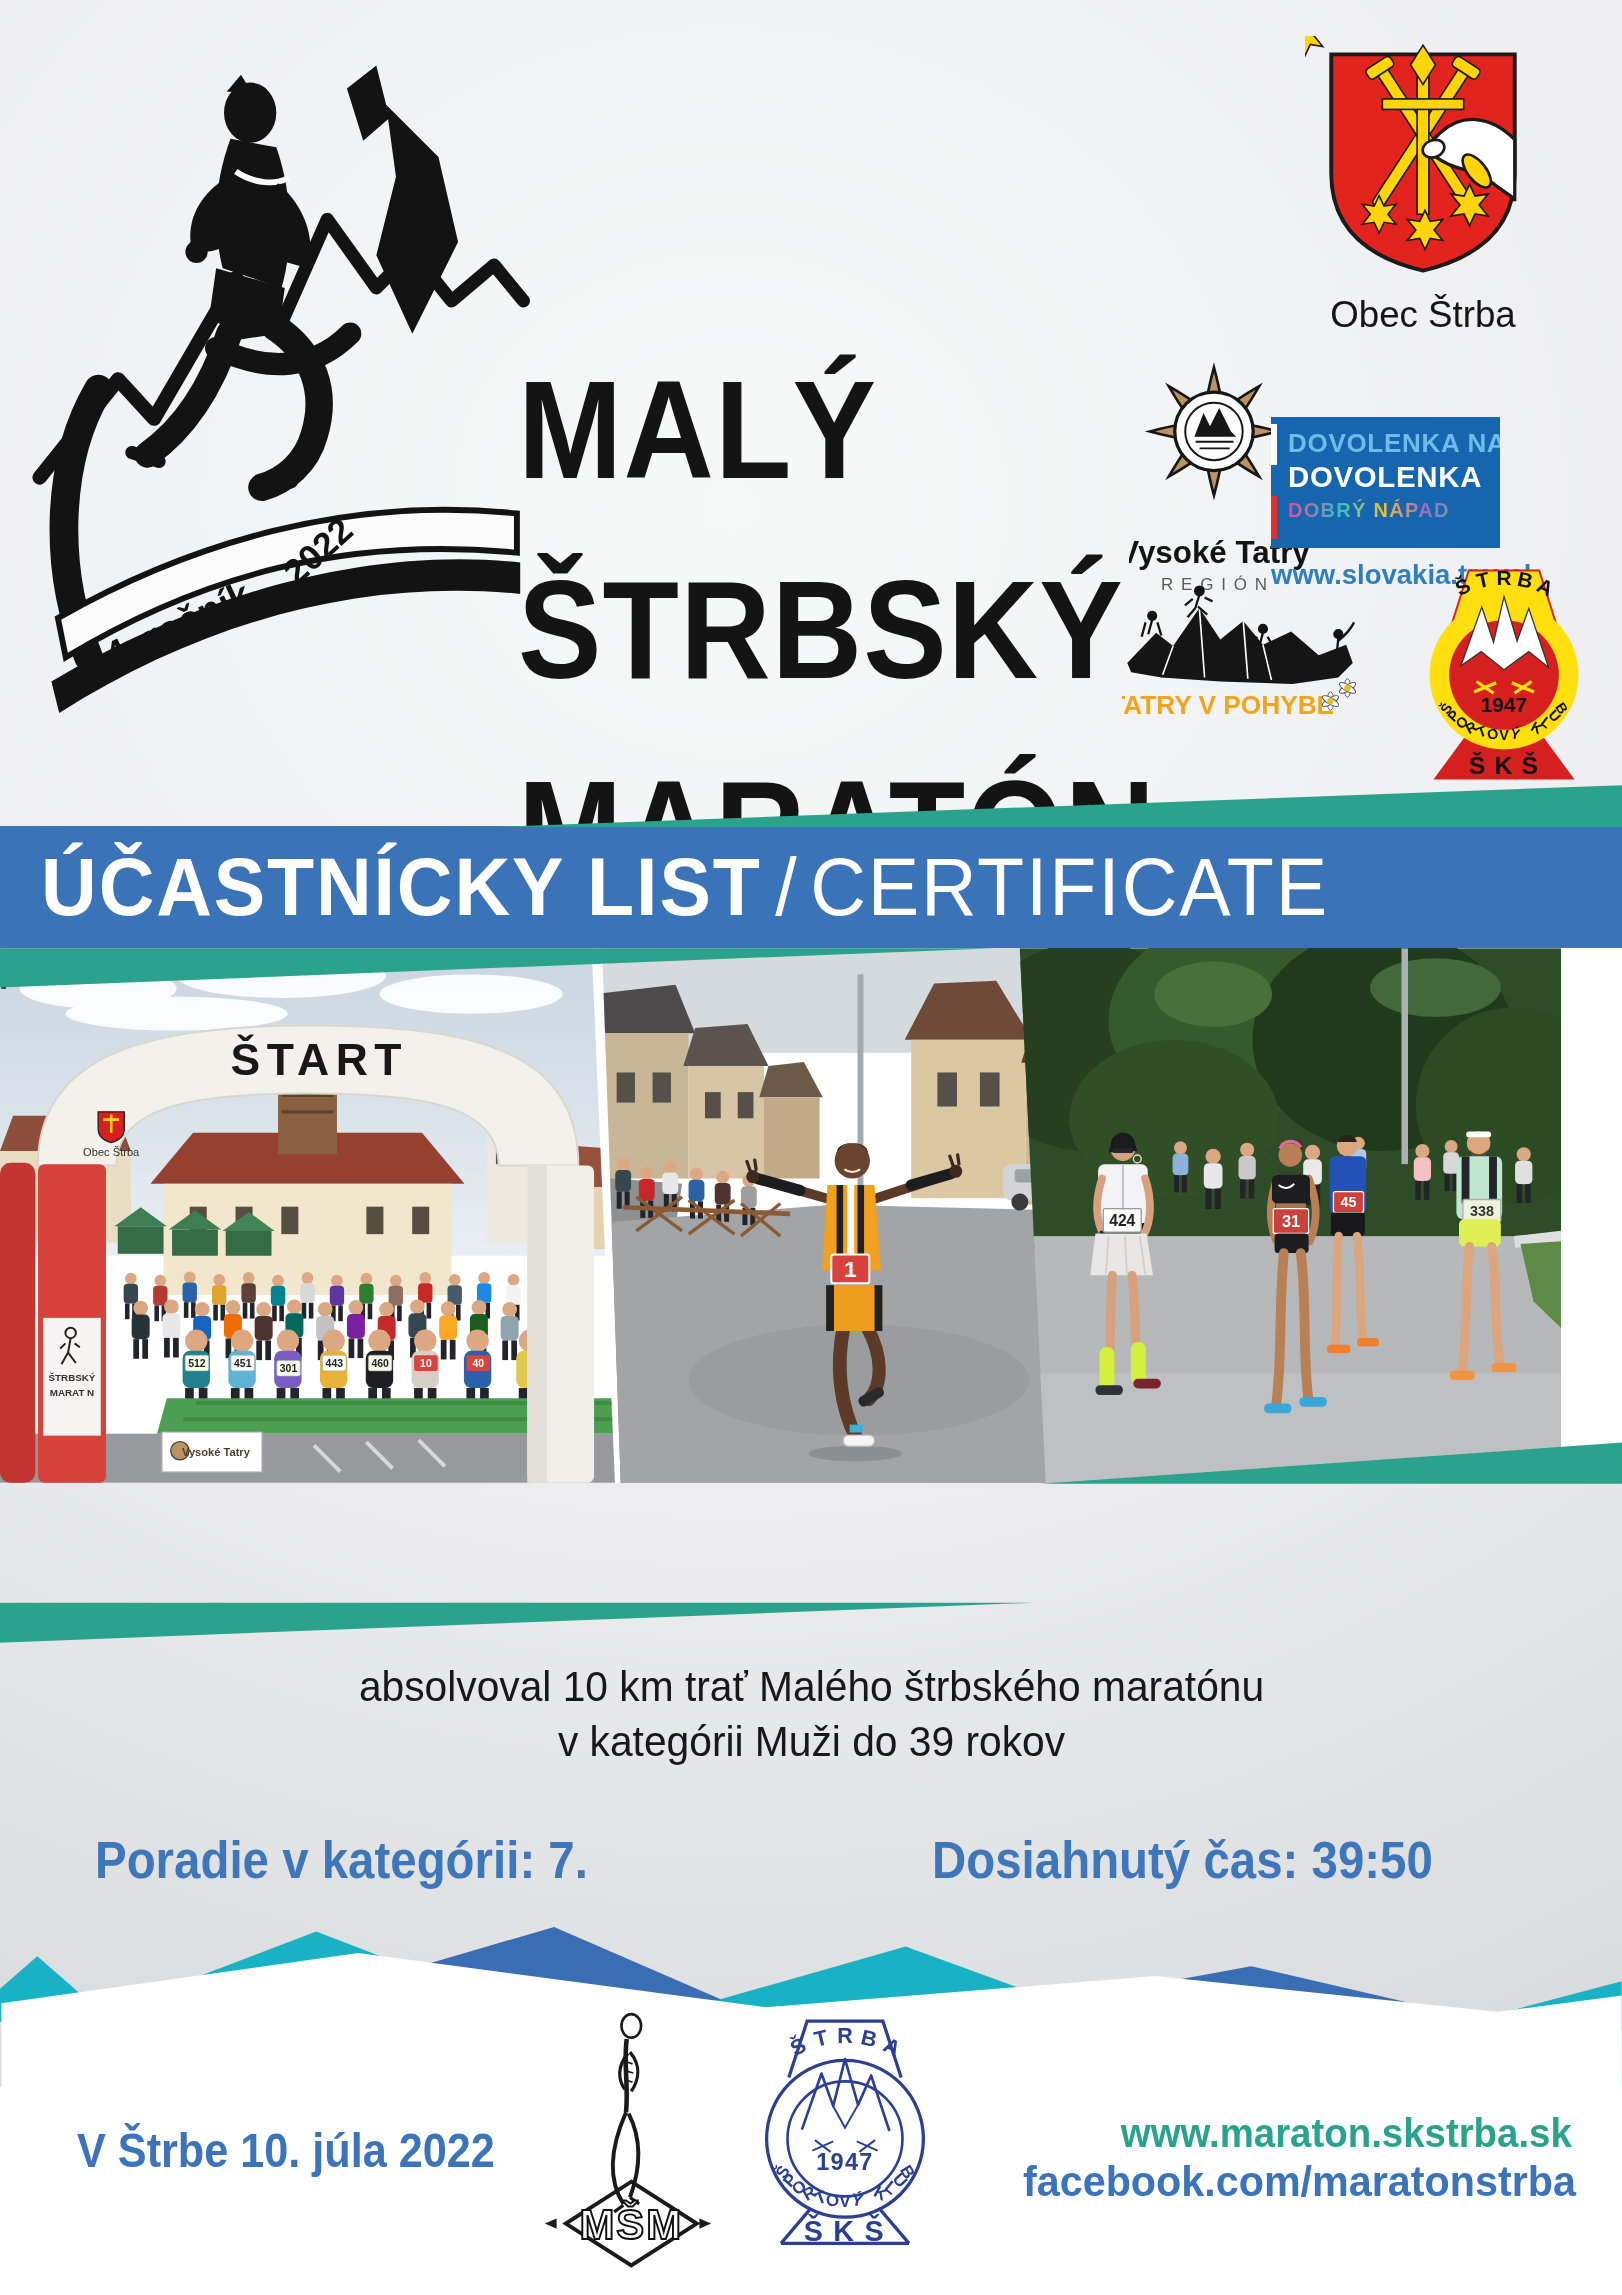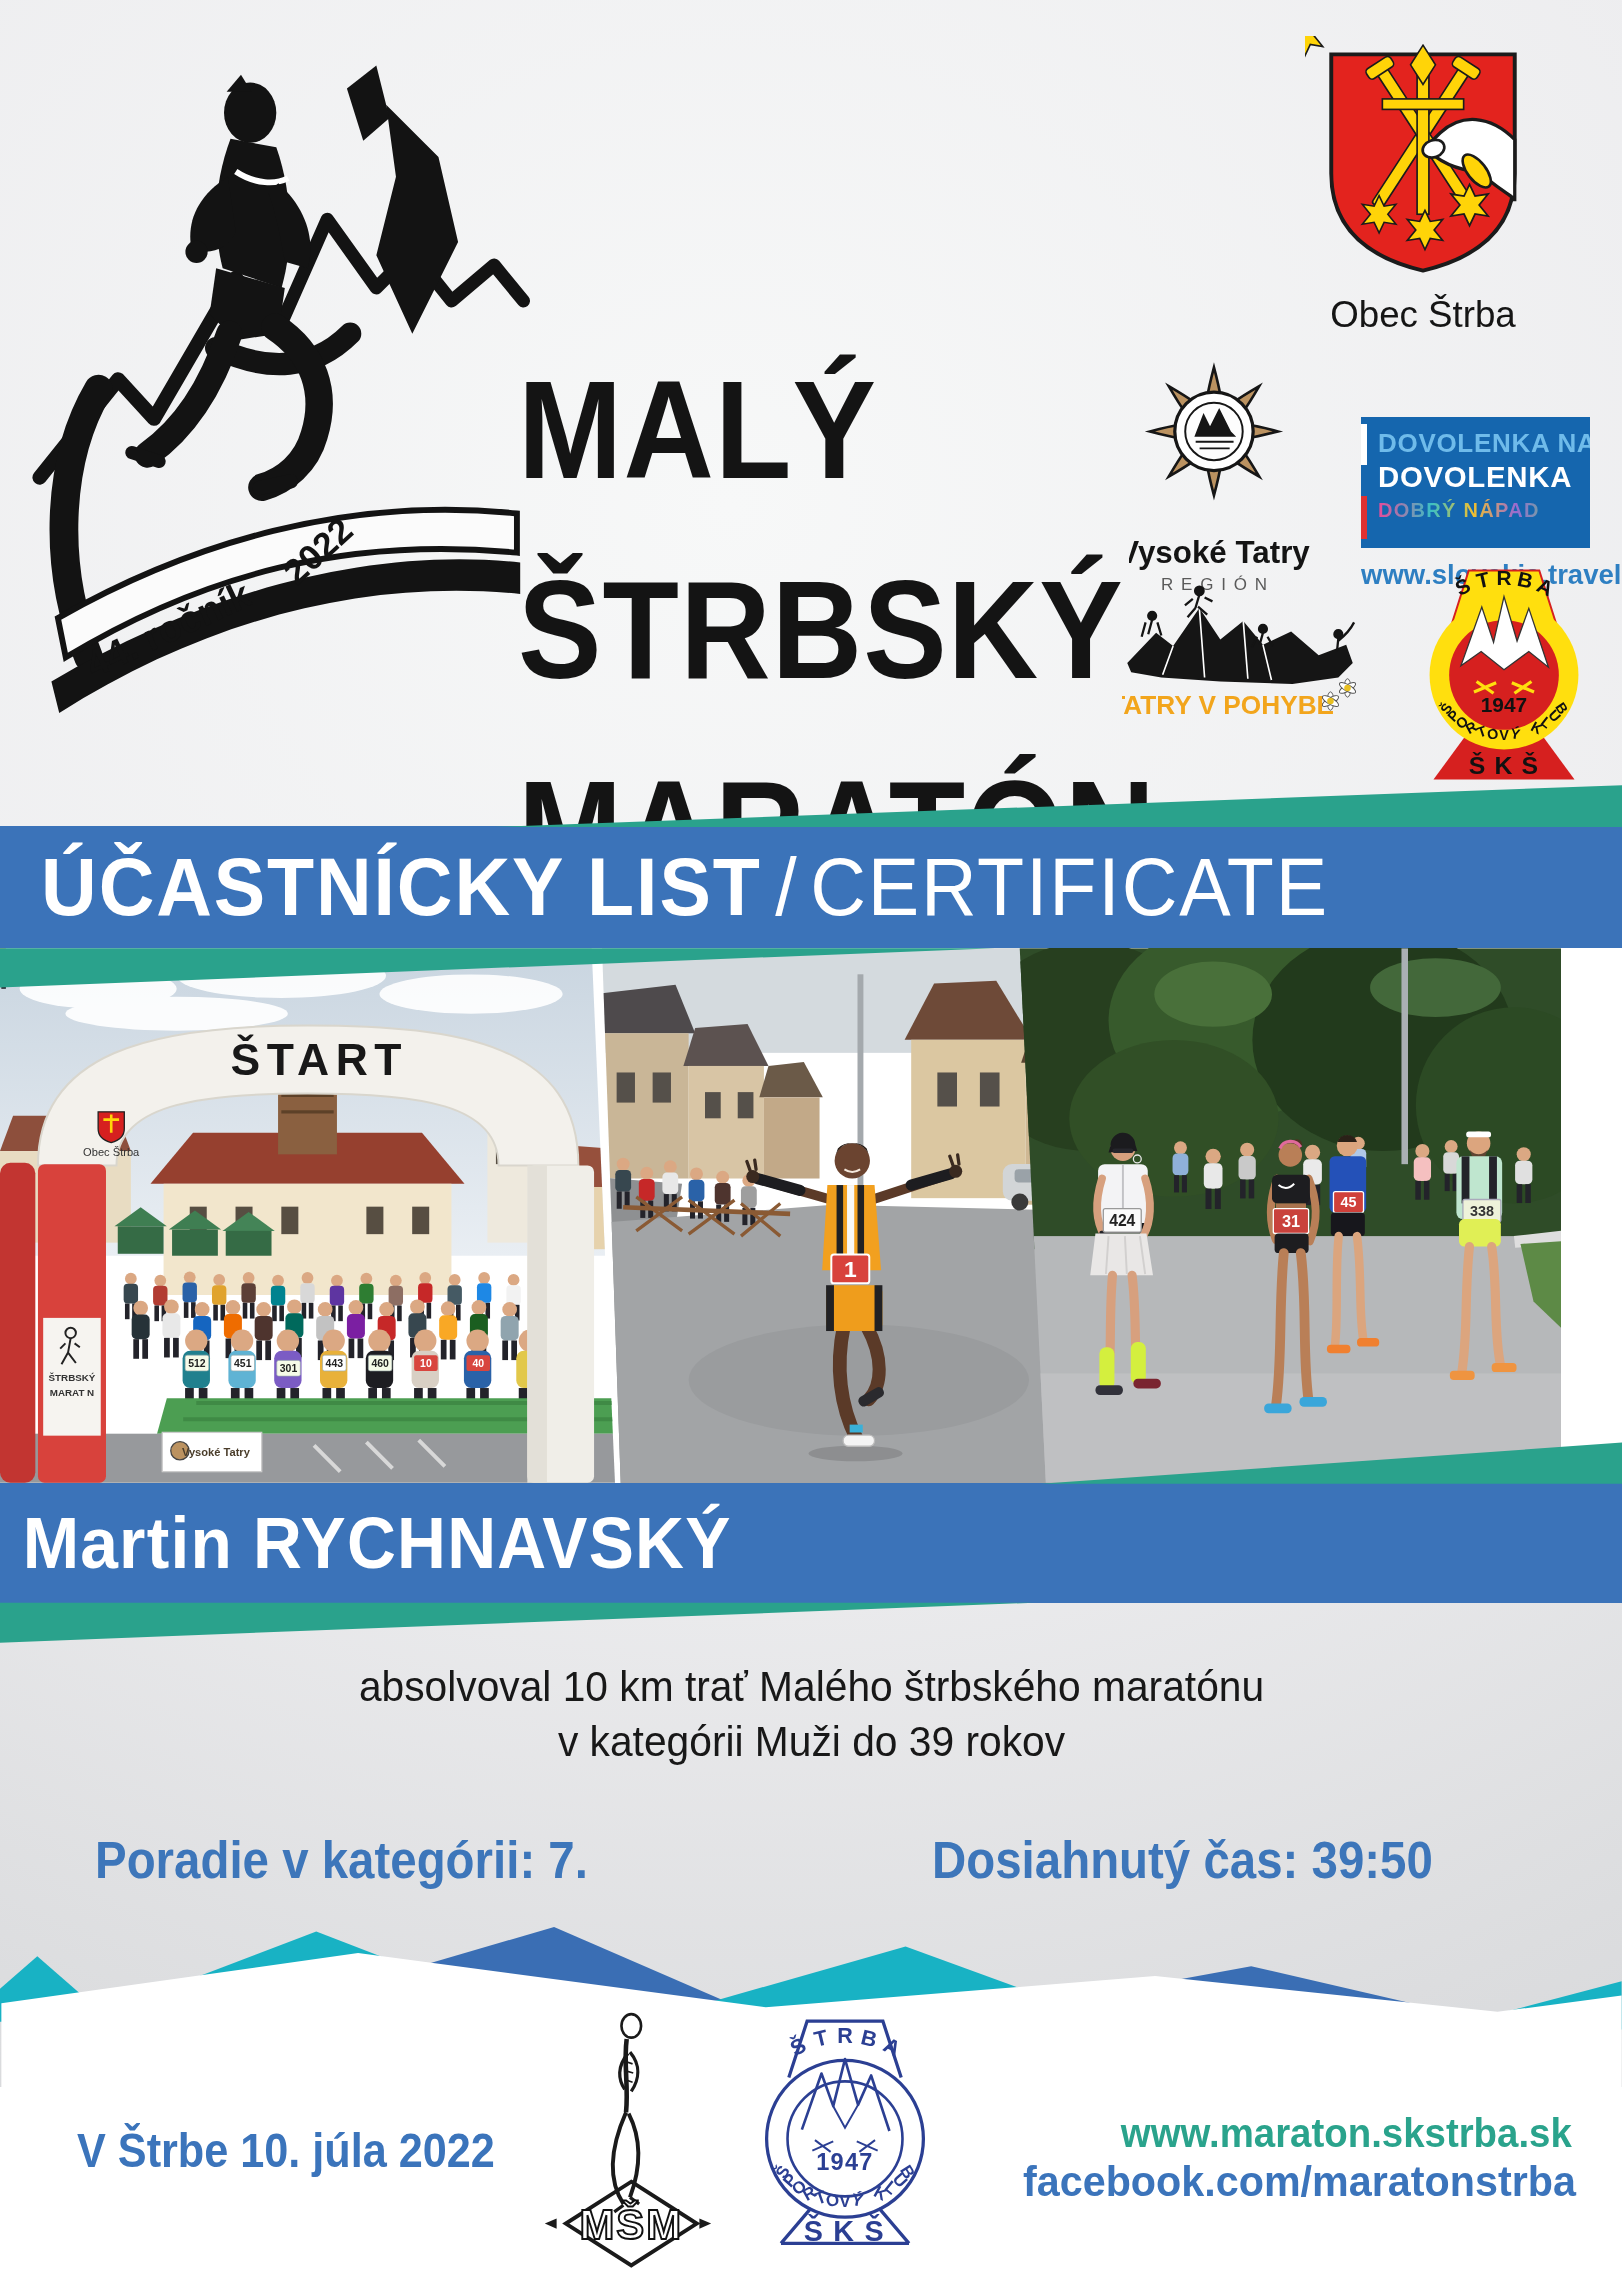--- a/index.html
+++ b/index.html
@@ -10,21 +10,21 @@
   .abs { position:absolute; }
   svg text { font-family:"Liberation Sans","DejaVu Sans",sans-serif; }
 
   
   .main-logo { left:19.6px; top:26px; z-index:1; }
   .race-title { left:518px; top:330px; z-index:1; color:#141414; font-weight:800;
                 font-size:139px; line-height:200px; letter-spacing:1.3px;
                 transform:scaleX(.90); transform-origin:left top; white-space:nowrap; }
   .obec-logo { left:1305px; top:36px; z-index:1; }
   .vt-logo   { left:1129px; top:353px; z-index:1; }
-  .dov       { left:1361px; top:417px; z-index:1; width:229px; }
+  .dov       { left:1271px; top:417px; z-index:1; width:229px; }
   .dov-box   { position:relative; width:229px; height:131px; background:#1566ae; overflow:hidden; }
   .dov-l1 { color:#6fbbea; font-size:26px; font-weight:700; margin:10.5px 0 0 17px; letter-spacing:0.7px; white-space:nowrap; }
   .dov-l2 { color:#ffffff; font-size:29.4px; font-weight:700; margin:1.3px 0 0 17px; letter-spacing:0.7px; }
   .dov-l3 { font-size:20px; font-weight:800; margin:5.2px 0 0 17px; letter-spacing:1.3px; white-space:nowrap;
             background:linear-gradient(90deg,#e84a9a 0%,#3bbfc4 25%,#f0c030 45%,#9a6ad0 65%,#58c08a 85%,#e84a9a 100%);
             -webkit-background-clip:text; background-clip:text; color:transparent; }
   .dov-bar-white { position:absolute; left:0; top:6.5px;  width:5.9px; height:41px;  background:#ffffff; }
   .dov-bar-red   { position:absolute; left:0; top:79px; width:5.9px; height:43px;  background:#e03030; }
   .dov-url { width:229px; text-align:center; margin-top:10.5px; color:#2e7fc2; font-size:27.5px; font-weight:700; }
   .tvp-logo { left:1122px; top:579px; z-index:1; }
@@ -572,23 +572,20 @@
           <rect x="120" y="668" width="42" height="15" rx="7" fill="#31313a"></rect>
           <rect x="178" y="658" width="42" height="15" rx="7" fill="#7a2430"></rect>
         </g>
       </svg>
     </div>
   </div>
 
   <svg class="abs wedge" style="left:1021px;top:1441px" width="602" height="43" viewBox="0 0 920 65">
     <polygon points="30,65 920,2 920,65" fill="#2aa28c"></polygon>
   </svg>
-  <div class="abs banner banner2">
-    <div class="banner-inner"><span class="b2-name">Martin RYCHNAVSKÝ</span></div>
-  </div>
   <svg class="abs wedge" style="left:0;top:1602px" width="1034" height="42" viewBox="0 0 1580 64">
     <polygon points="0,1 1580,1 0,62" fill="#2aa28c"></polygon>
   </svg>
 
   <div class="abs result-line rl1">absolvoval 10 km trať Malého štrbského maratónu</div>
   <div class="abs result-line rl2">v kategórii Muži do 39 rokov</div>
   <div class="abs stat stat-rank">Poradie v kategórii: 7.</div>
   <div class="abs stat stat-time">Dosiahnutý čas: 39:50</div>
 
   <svg class="abs zigzag" width="1623" height="196" viewBox="0 0 2480 300">

